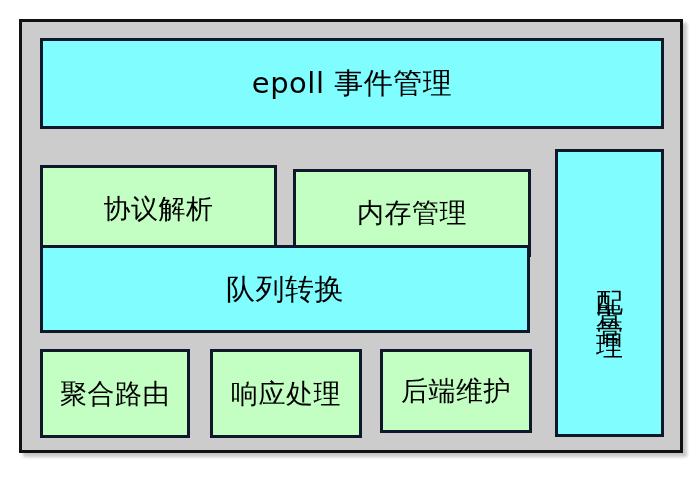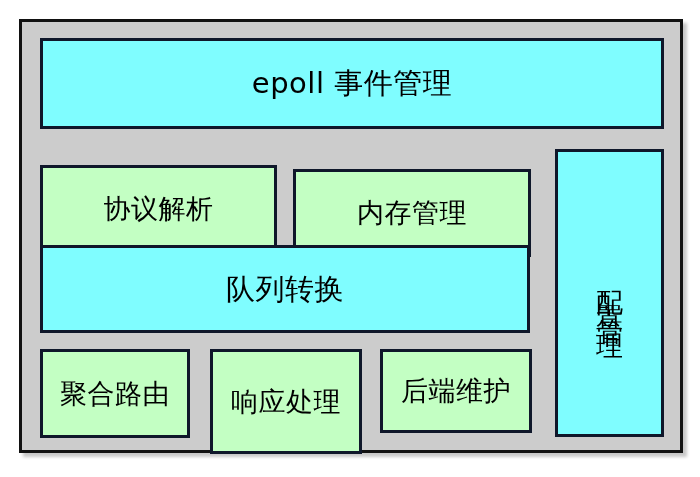--- a/index.html
+++ b/index.html
@@ -76,21 +76,21 @@
   }
   .blk-queue {
     left: 18px;   top: 223px;   width: 490px;  height: 88px;
     font-size: 29px;
   }
   .blk-aggr {
     left: 18px;   top: 327px;   width: 150px;  height: 89px;
     font-size: 27px;
   }
   .blk-response {
-    left: 188px;  top: 327px;   width: 152px;  height: 105px;
+    left: 188px;  top: 327px;   width: 152px;  height: 89px;
     font-size: 27px;
   }
   .blk-backend {
     left: 358px;  top: 327px;   width: 152px;  height: 84px;
     font-size: 27px;
   }
 </style>
 </head>
 <body>
 

